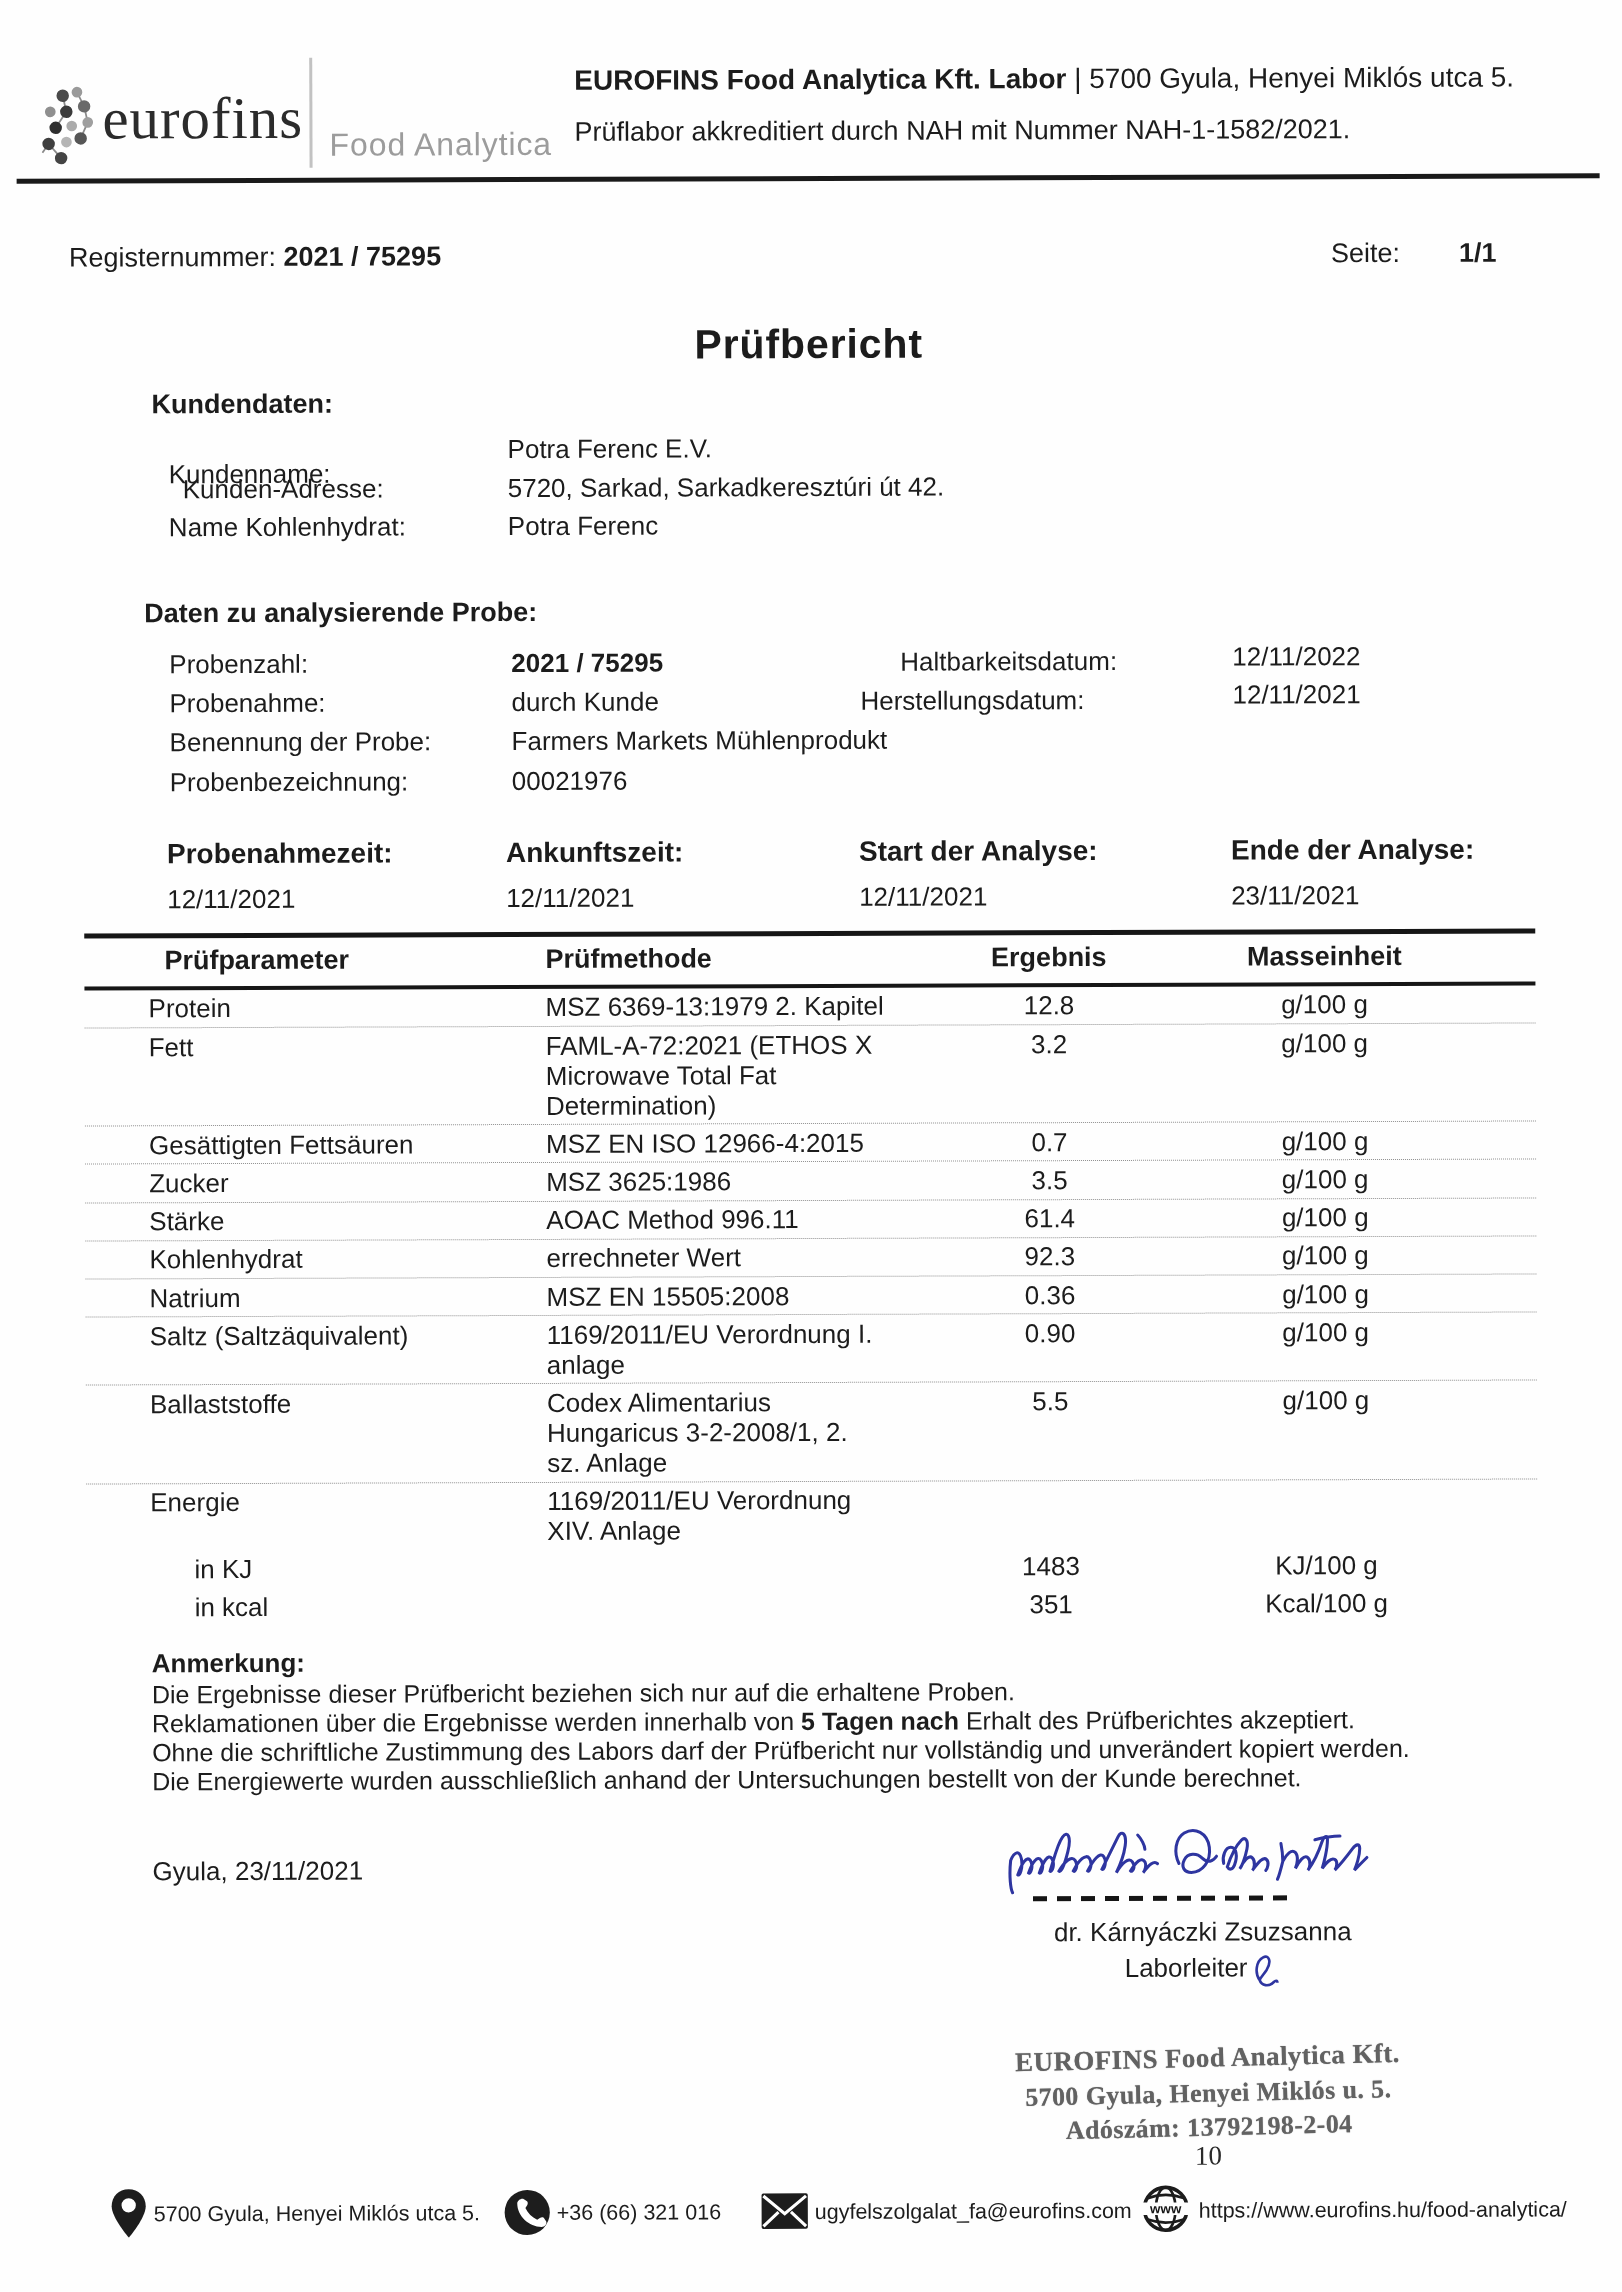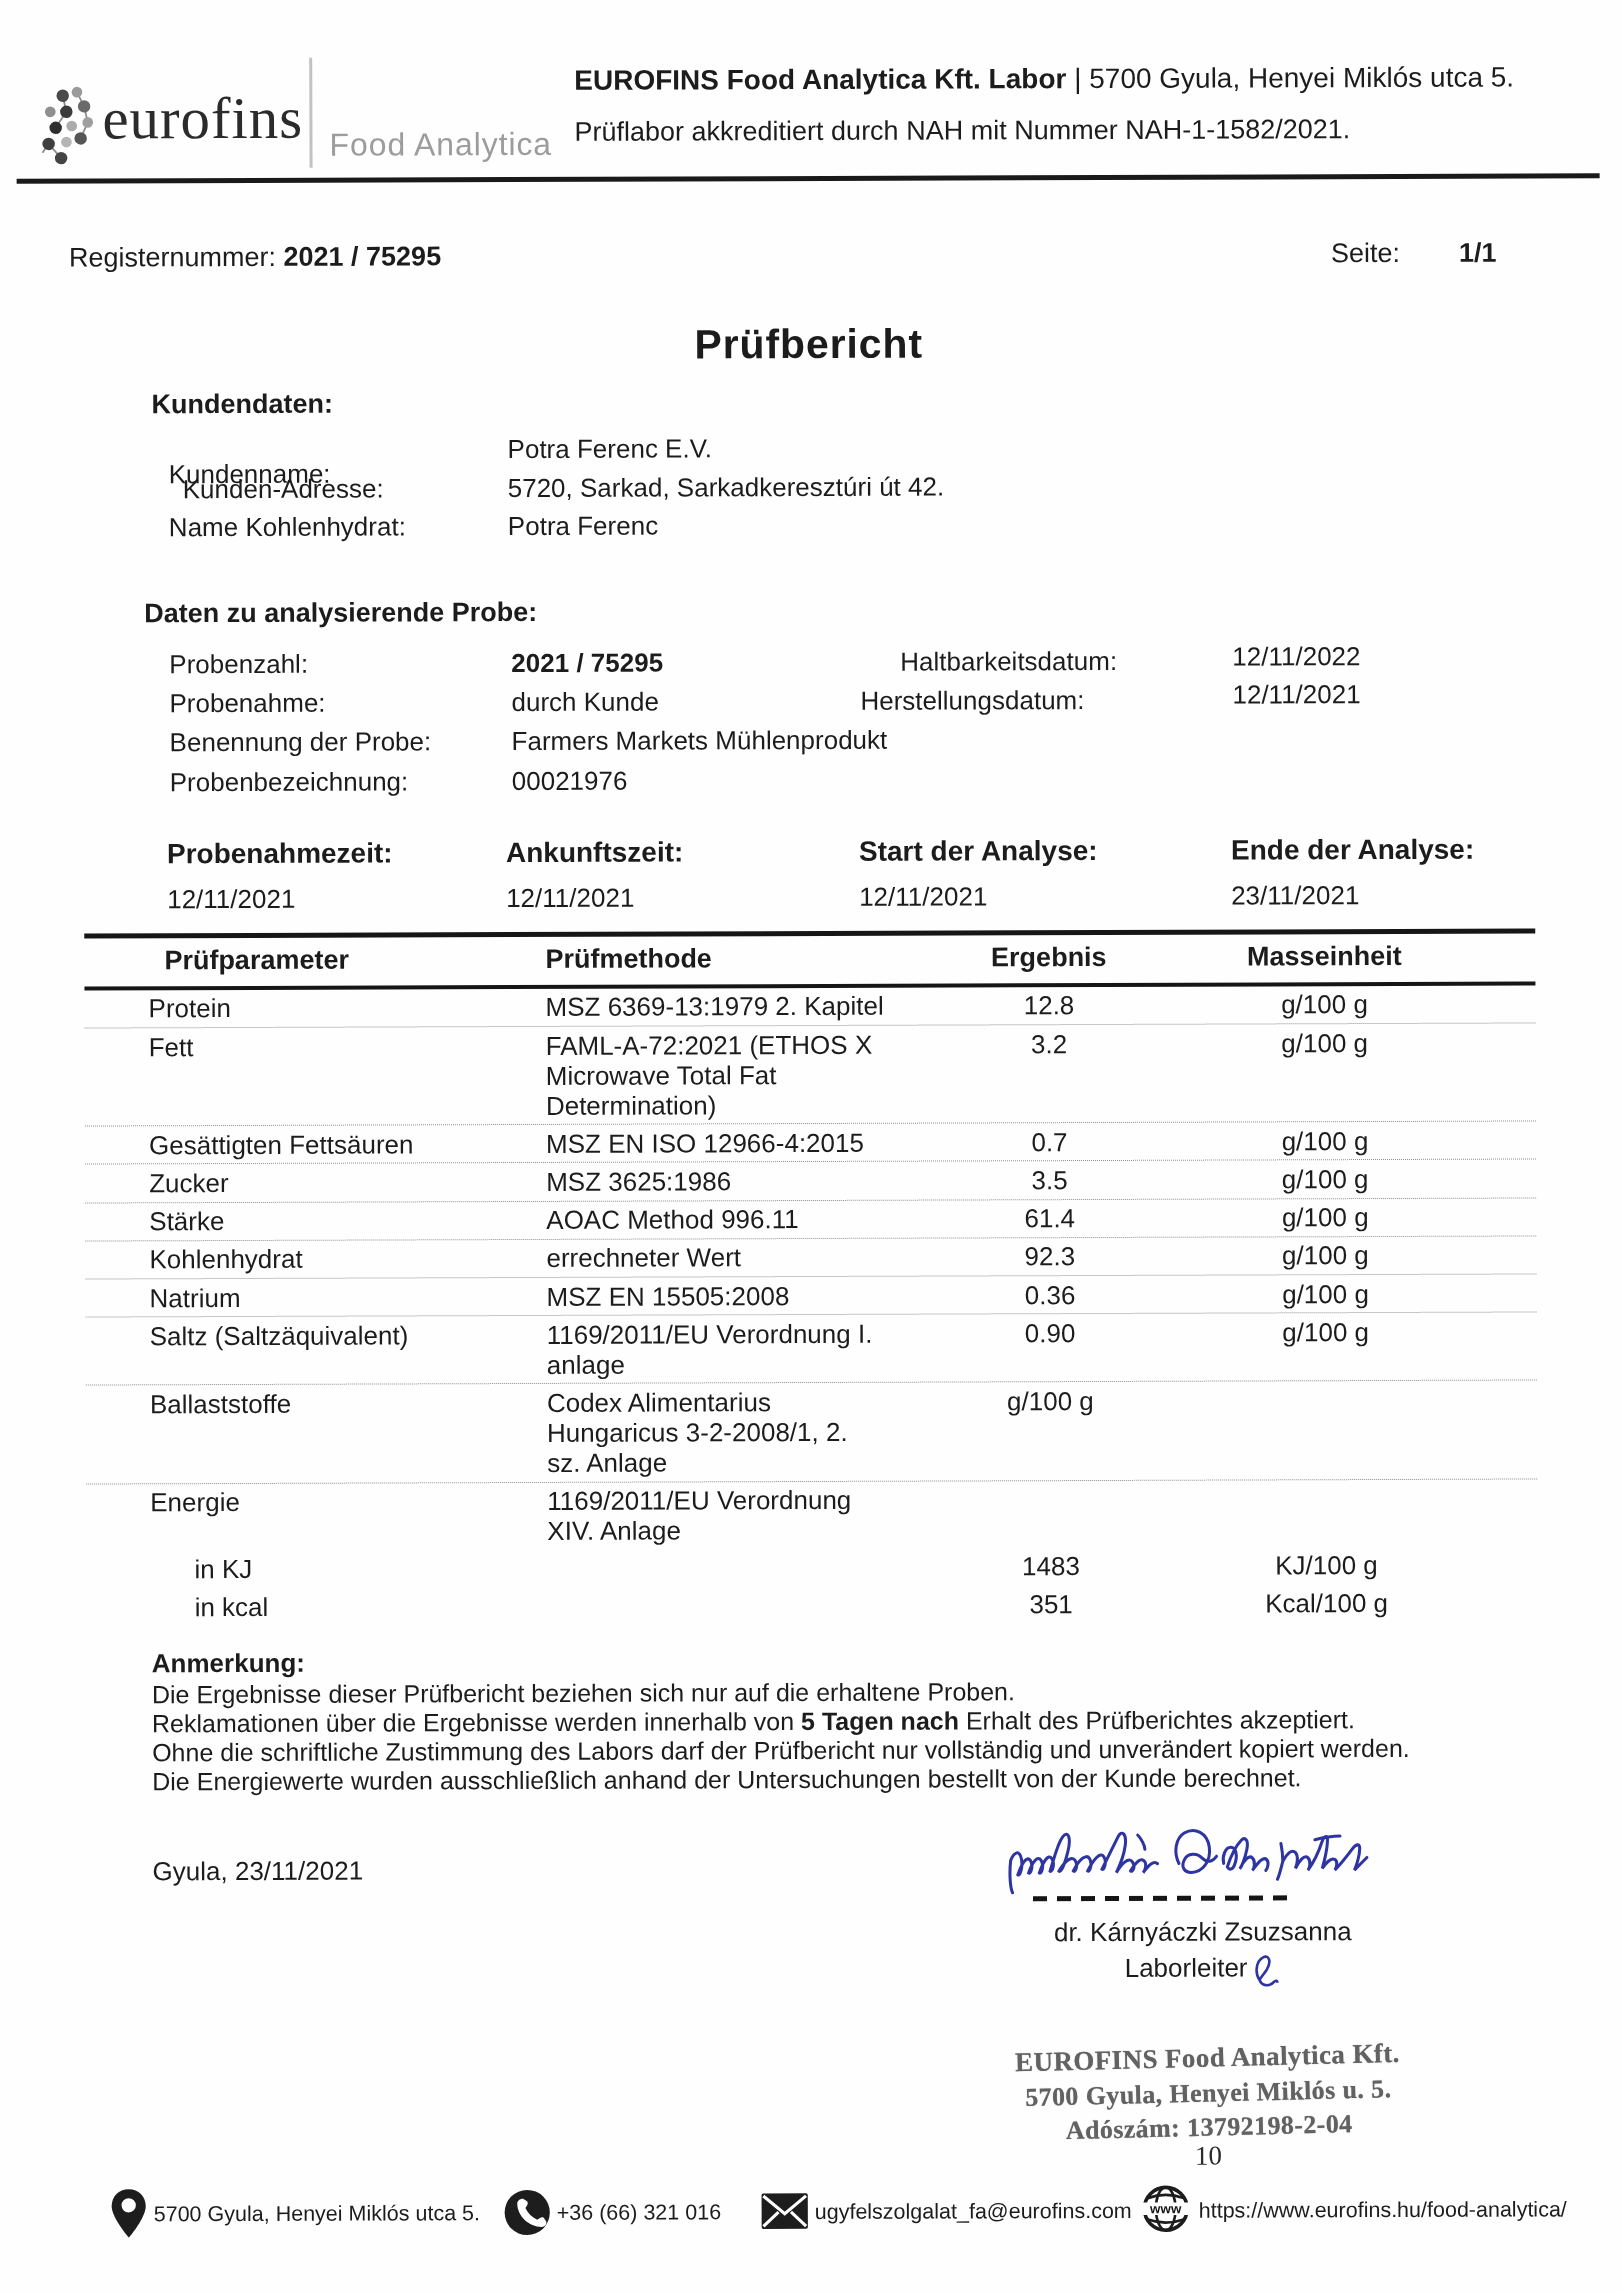--- a/index.html
+++ b/index.html
@@ -192,20 +192,21 @@
         <div class="c-method">1169/2011/EU Verordnung I.
 anlage</div>
         <div class="c-result">0.90</div>
         <div class="c-unit">g/100 g</div>
       </div>
       <div class="trow">
         <div class="c-param">Ballaststoffe</div>
         <div class="c-method">Codex Alimentarius
 Hungaricus 3-2-2008/1, 2.
 sz. Anlage</div>
+        <div class="c-result">5.5</div>
         <div class="c-unit">g/100 g</div>
       </div>
       <div class="trow nosep">
         <div class="c-param">Energie</div>
         <div class="c-method">1169/2011/EU Verordnung
 XIV. Anlage</div>
         <div class="c-result"></div>
         <div class="c-unit"></div>
       </div>
       <div class="trow nosep">

